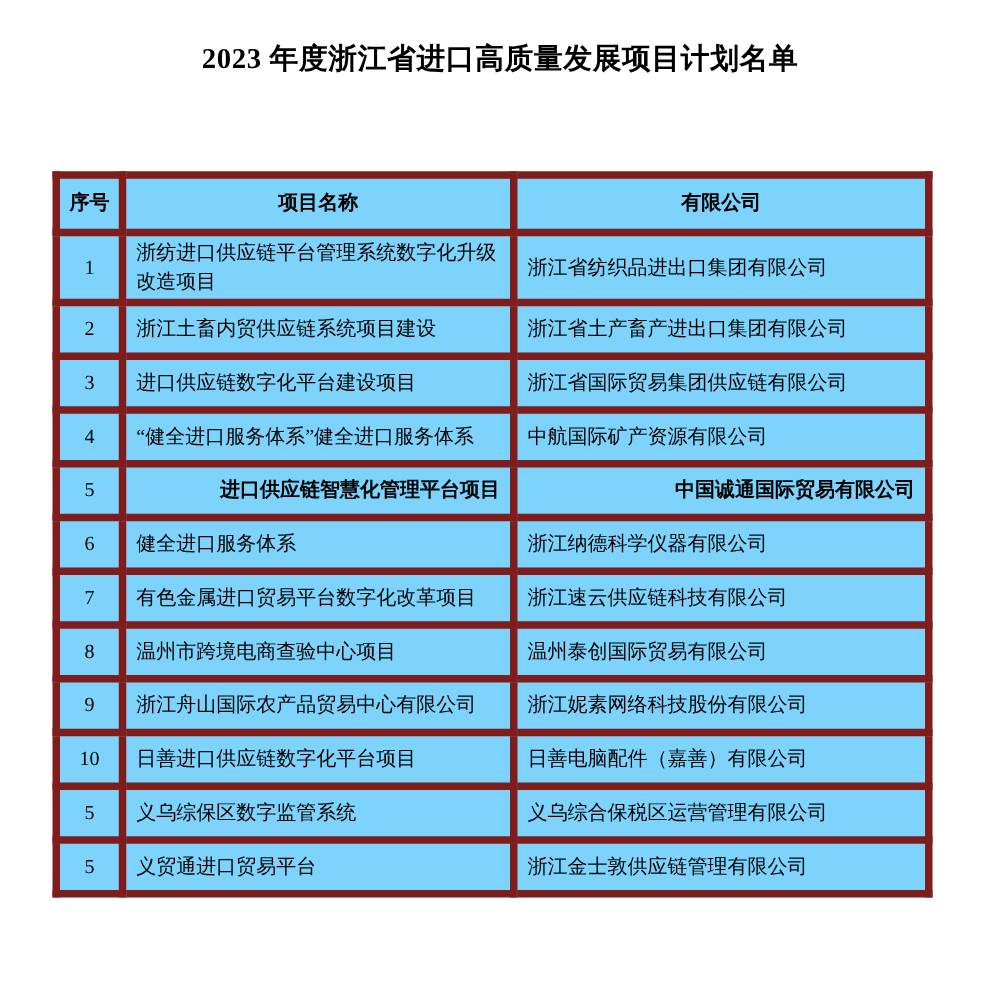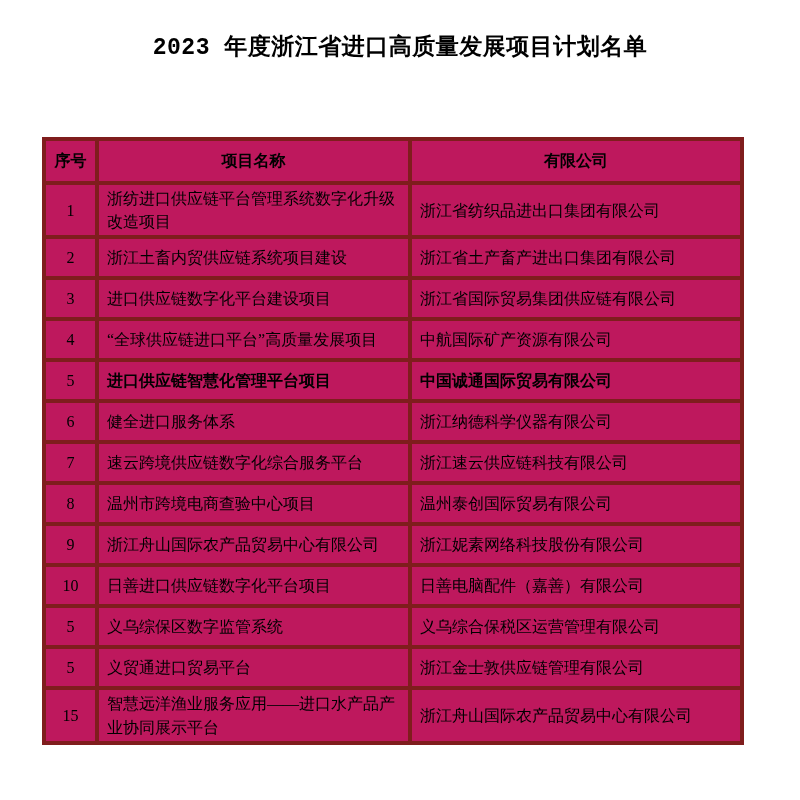--- a/index.html
+++ b/index.html
@@ -17,57 +17,57 @@
   .doc-title {
     position: absolute;
     top: 31px;
     left: 0;
     width: 100%;
     text-align: center;
     font-size: 23px;
     font-weight: bold;
     letter-spacing: 0.5px;
     margin: 0;
-    font-family: Liberation Mono, monospace;
   }
   table.projects {
     position: absolute;
     top: 137px;
     left: 42px;
     border-collapse: collapse;
     table-layout: fixed;
     width: 698px;
   }
   table.projects th,
   table.projects td {
-    border: 4px solid #7f1d1d;
+    border: 6px solid #7f1d1d;
     font-size: 16px;
     line-height: 1.45;
     vertical-align: middle;
-    background: #be185d;
+    background: #7dd3fc;
     padding: 2px 8px;
     word-break: break-all;
   }
   table.projects th {
     height: 36px;
     font-weight: bold;
     text-align: center;
     padding: 2px 4px;
   }
   td.no {
     text-align: center;
     height: 33px;
     padding: 2px 2px;
   }
   td.project, td.company {
     text-align: left;
   }
   td.hl {
     background: #FFFF00;
     font-weight: bold;
+    text-align: right;
   }
   col.c-no      { width: 53px; }
   col.c-project { width: 313px; }
   col.c-company { width: 332px; }
 </style>
 </head>
 <body>
 
 <h1 class="doc-title">2023 年度浙江省进口高质量发展项目计划名单</h1>
 
@@ -98,39 +98,39 @@
   </tr>
 
   <tr>
     <td class="no">3</td>
     <td class="project">进口供应链数字化平台建设项目</td>
     <td class="company">浙江省国际贸易集团供应链有限公司</td>
   </tr>
 
   <tr>
     <td class="no">4</td>
-    <td class="project">“全球供应链进口平台”高质量发展项目</td>
+    <td class="project">“健全进口服务体系”健全进口服务体系</td>
     <td class="company">中航国际矿产资源有限公司</td>
   </tr>
 
   <tr>
     <td class="no">5</td>
     <td class="project hl">进口供应链智慧化管理平台项目</td>
     <td class="company hl">中国诚通国际贸易有限公司</td>
   </tr>
 
   <tr>
     <td class="no">6</td>
     <td class="project">健全进口服务体系</td>
     <td class="company">浙江纳德科学仪器有限公司</td>
   </tr>
 
   <tr>
     <td class="no">7</td>
-    <td class="project">速云跨境供应链数字化综合服务平台</td>
+    <td class="project">有色金属进口贸易平台数字化改革项目</td>
     <td class="company">浙江速云供应链科技有限公司</td>
   </tr>
 
   <tr>
     <td class="no">8</td>
     <td class="project">温州市跨境电商查验中心项目</td>
     <td class="company">温州泰创国际贸易有限公司</td>
   </tr>
 
   <tr>
@@ -152,19 +152,14 @@
     <td class="project">义乌综保区数字监管系统</td>
     <td class="company">义乌综合保税区运营管理有限公司</td>
   </tr>
 
   <tr>
     <td class="no">5</td>
     <td class="project">义贸通进口贸易平台</td>
     <td class="company">浙江金士敦供应链管理有限公司</td>
   </tr>
 
-  <tr>
-    <td class="no">15</td>
-    <td class="project">智慧远洋渔业服务应用——进口水产品产业协同展示平台</td>
-    <td class="company">浙江舟山国际农产品贸易中心有限公司</td>
-  </tr>
 </tbody>
 </table>
 
 </body></html>

